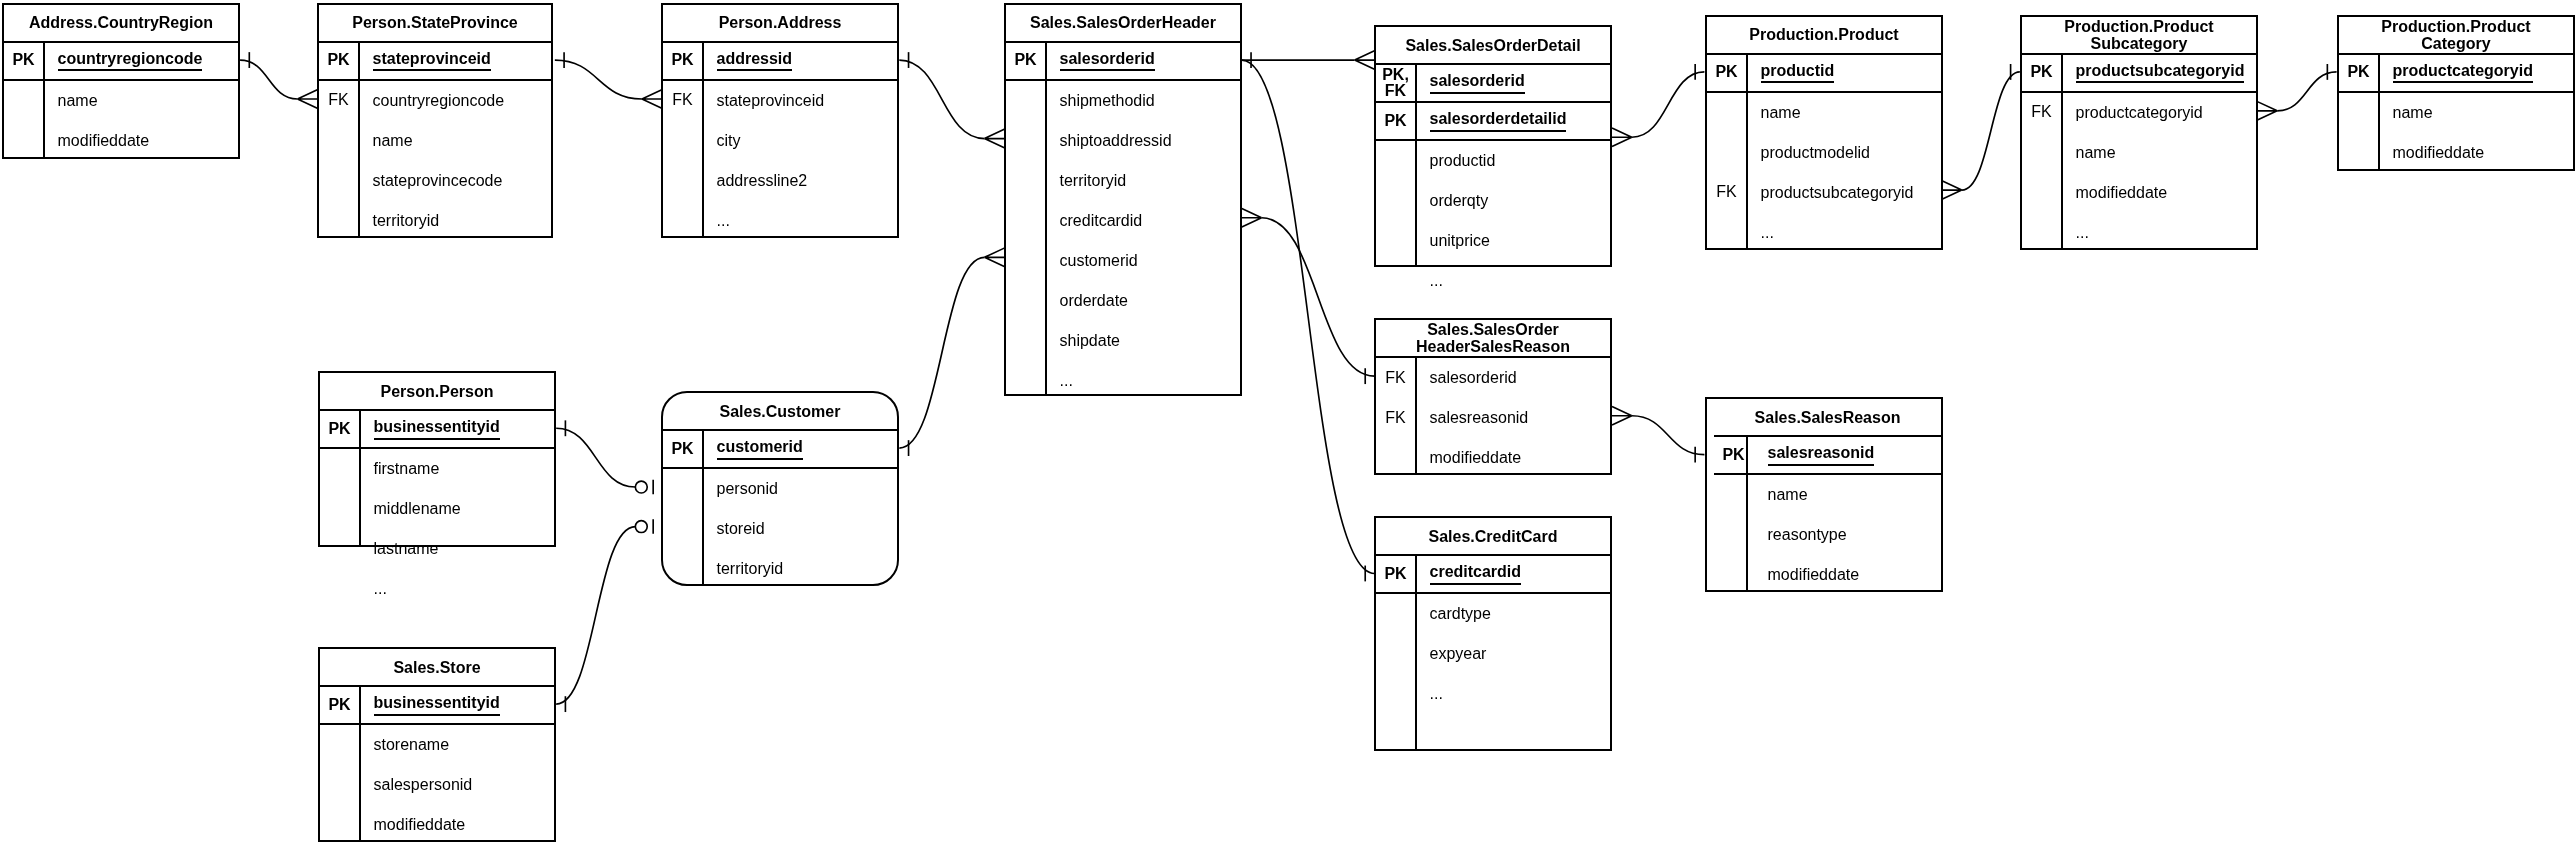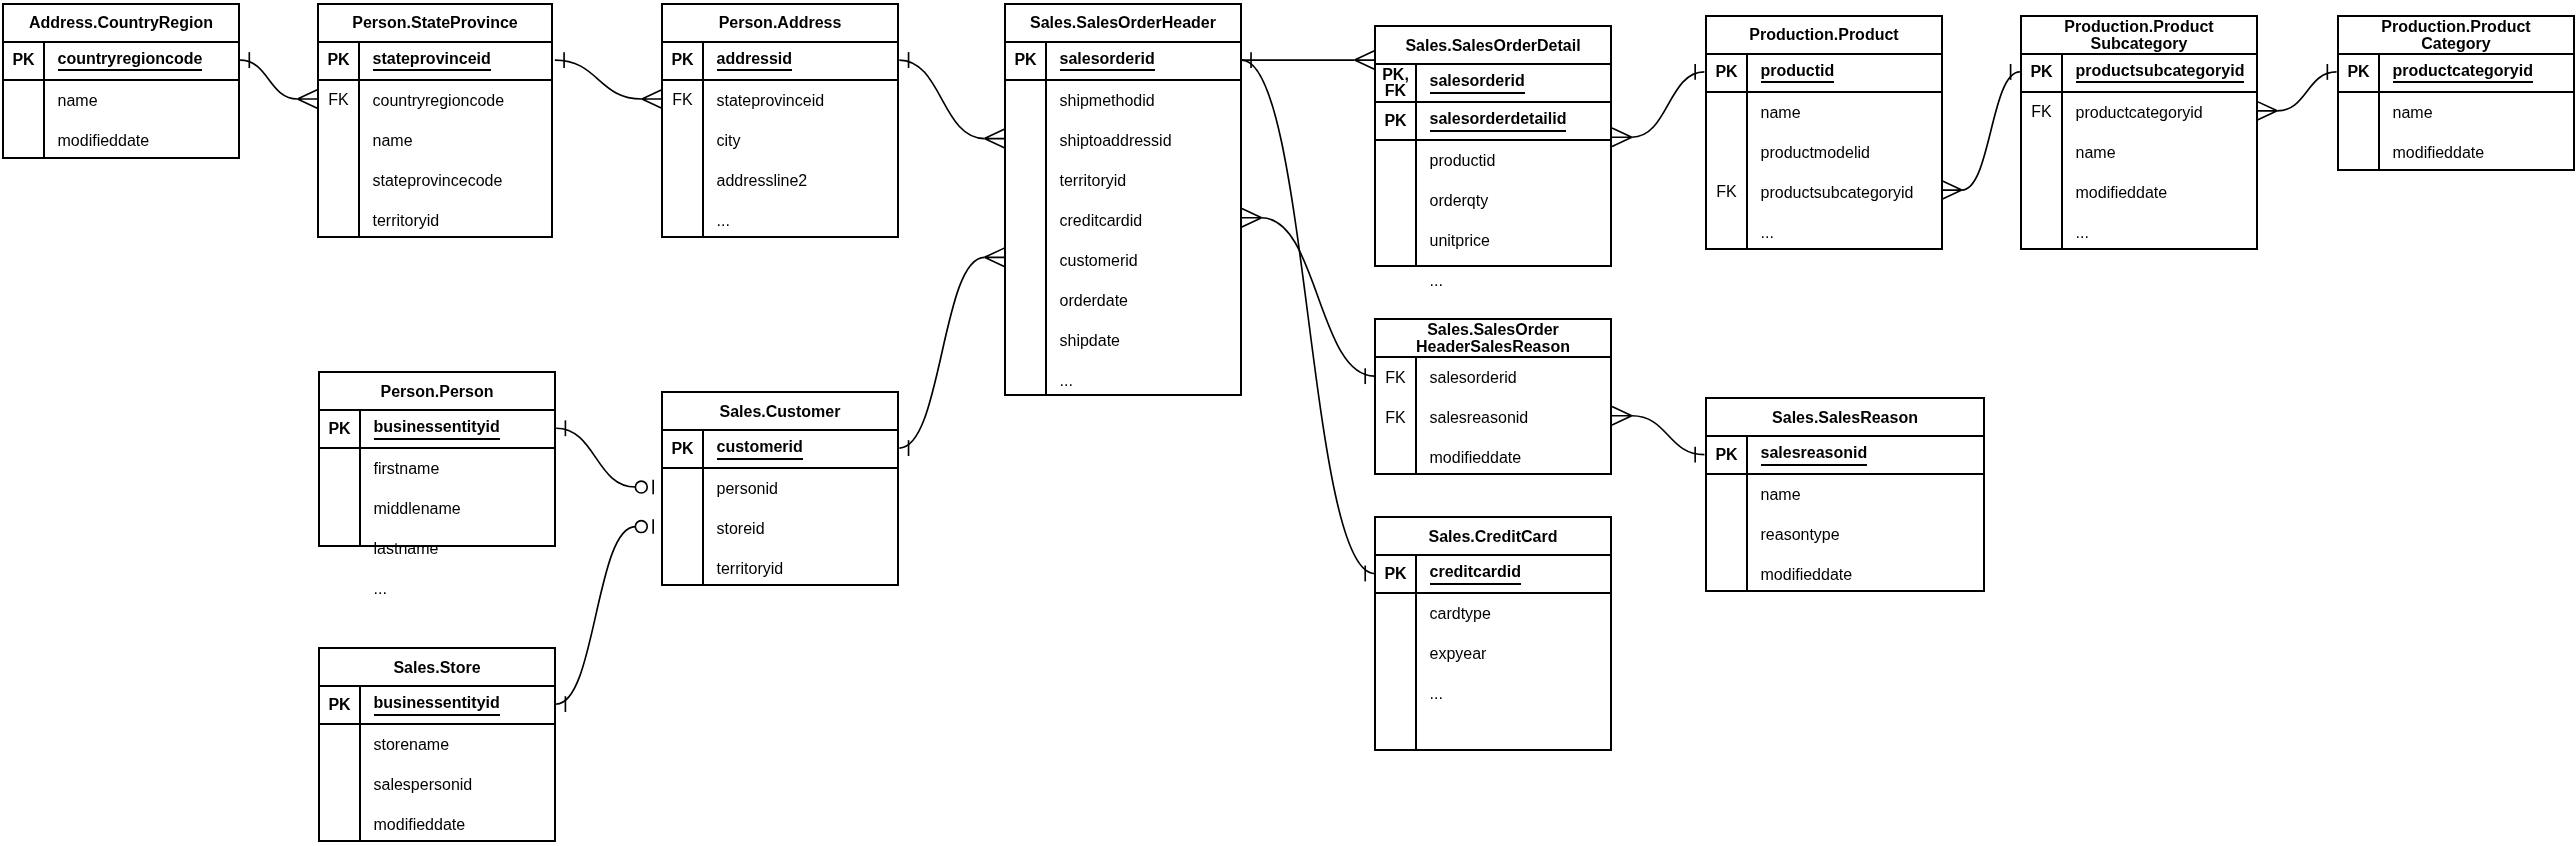--- a/index.html
+++ b/index.html
@@ -340,21 +340,21 @@
           <span class="key"></span>
           <span class="field">lastname</span>
         </div>
         <div class="row" style="height: 40px;">
           <span class="key"></span>
           <span class="field">...</span>
         </div>
       </div>
       <div class="keyline"></div>
     </div>
-    <div class="tbl" style="left: 661px; top: 391px; width: 238px; height: 195px;">
+    <div class="tbl" style="left: 661px; top: 391px; width: 238px; height: 195px; border-radius: 26px;">
       <div class="tbl-title">
         <div>Sales.Customer</div>
       </div>
       <div class="sec">
         <div class="row sep" style="height: 38px;">
           <span class="key bold">PK</span>
           <span class="field pk">customerid</span>
         </div>
       </div>
       <div class="sec">
@@ -387,21 +387,21 @@
           <span class="key">FK</span>
           <span class="field">salesreasonid</span>
         </div>
         <div class="row" style="height: 40px;">
           <span class="key"></span>
           <span class="field">modifieddate</span>
         </div>
       </div>
       <div class="keyline"></div>
     </div>
-    <div class="tbl" style="left: 1705px; top: 397px; width: 280px; height: 195px;">
+    <div class="tbl" style="left: 1705px; top: 397px; width: 238px; height: 195px; padding-left: 7px;">
       <div class="tbl-title">
         <div>Sales.SalesReason</div>
       </div>
       <div class="sec">
         <div class="row sep" style="height: 38px;">
           <span class="key bold">PK</span>
           <span class="field pk">salesreasonid</span>
         </div>
       </div>
       <div class="sec">

